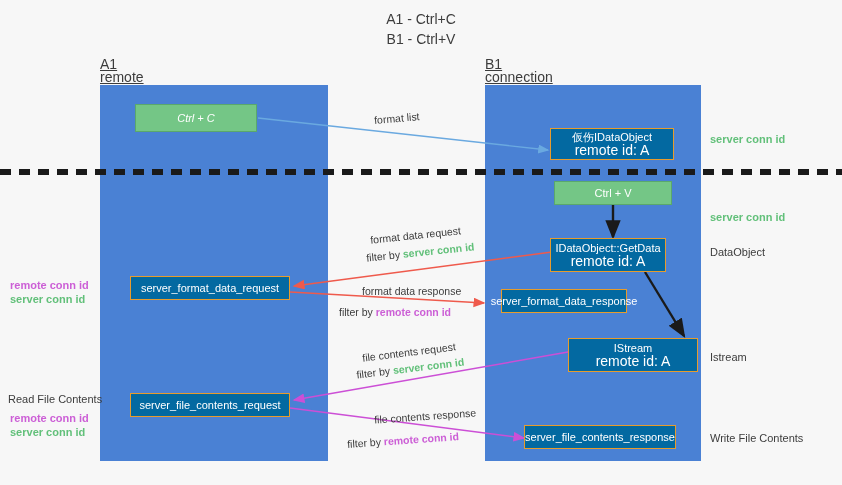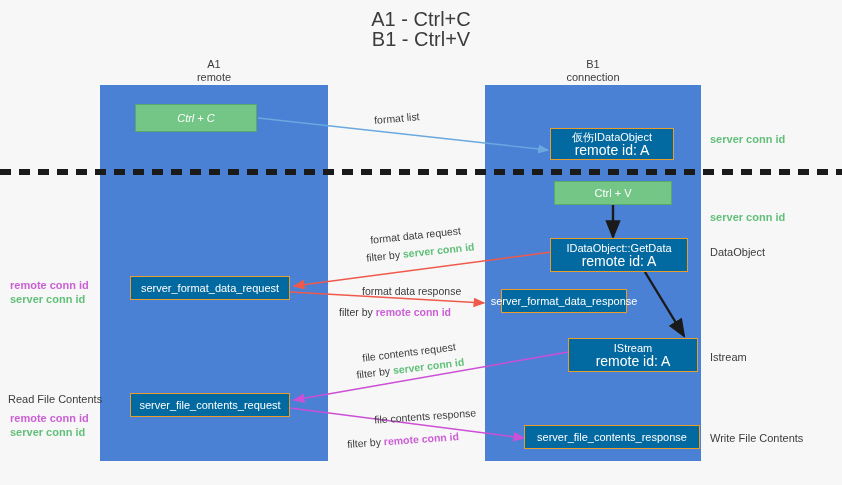--- a/index.html
+++ b/index.html
@@ -7,31 +7,31 @@
     width:842px;height:485px;
     background:#f7f7f7;
     font-family:"Liberation Sans", sans-serif;
     color:#3c3c3c;
     overflow:hidden;
   }
   #stage{position:relative;width:842px;height:485px;}
 
   .title{
     position:absolute;left:0;top:9px;width:842px;
-    text-align:center;font-size:20px;line-height:20px;color:#3c3c3c;
+    text-align:center;font-size:14px;line-height:20px;color:#3c3c3c;
   }
 
   .lane{
     position:absolute;top:85px;height:376px;background:#4a81d4;
   }
   .lane.left{left:100px;width:228px;}
   .lane.right{left:485px;width:216px;}
 
   .lane-head{
-    position:absolute;text-align:center;font-size:11px;line-height:13px;color:#3c3c3c;
+    position:absolute;font-size:14px;line-height:13px;color:#3c3c3c;text-decoration:underline;
   }
   .lane-head .l1{display:block;}
   .lane-head .l2{display:block;}
 
   .box{
     position:absolute;box-sizing:border-box;
     display:flex;flex-direction:column;align-items:center;justify-content:center;
     color:#ffffff;font-size:11px;line-height:13px;text-align:center;
   }
   .box.green{background:#74c686;border:1px solid #5aa86c;}
@@ -107,21 +107,21 @@
 
   <div class="box orange" style="left:550px;top:128px;width:124px;height:32px;">
     <span>仮伤IDataObject</span>
     <span class="sub">remote id: A</span>
   </div>
 
   <div class="box green" style="left:554px;top:181px;width:118px;height:24px;">
     <span>Ctrl + V</span>
   </div>
 
-  <div class="box orange" style="left:550px;top:238px;width:138px;height:34px;">
+  <div class="box orange" style="left:550px;top:238px;width:116px;height:34px;">
     <span>IDataObject::GetData</span>
     <span class="sub">remote id: A</span>
   </div>
 
   <div class="box orange" style="left:568px;top:338px;width:130px;height:34px;">
     <span>IStream</span>
     <span class="sub">remote id: A</span>
   </div>
 
   <div class="box orange" style="left:130px;top:276px;width:160px;height:24px;">
@@ -129,21 +129,21 @@
   </div>
 
   <div class="box orange" style="left:489px;top:289px;width:126px;height:24px;margin-left:12px;">
     <span>server_format_data_response</span>
   </div>
 
   <div class="box orange" style="left:130px;top:393px;width:160px;height:24px;">
     <span>server_file_contents_request</span>
   </div>
 
-  <div class="box orange" style="left:524px;top:425px;width:176px;height:24px;align-items:center;">
+  <div class="box orange" style="left:524px;top:425px;width:152px;height:24px;align-items:center;">
     <span>server_file_contents_response</span>
   </div>
 
   <div class="lbl" style="left:374px;top:111px;transform:rotate(-5deg);">format list</div>
 
   <div class="lbl" style="left:370px;top:228px;transform:rotate(-6deg);">format data request</div>
   <div class="lbl" style="left:366px;top:245px;transform:rotate(-6deg);">
     <span>filter by </span><span class="g">server conn id</span>
   </div>
 

